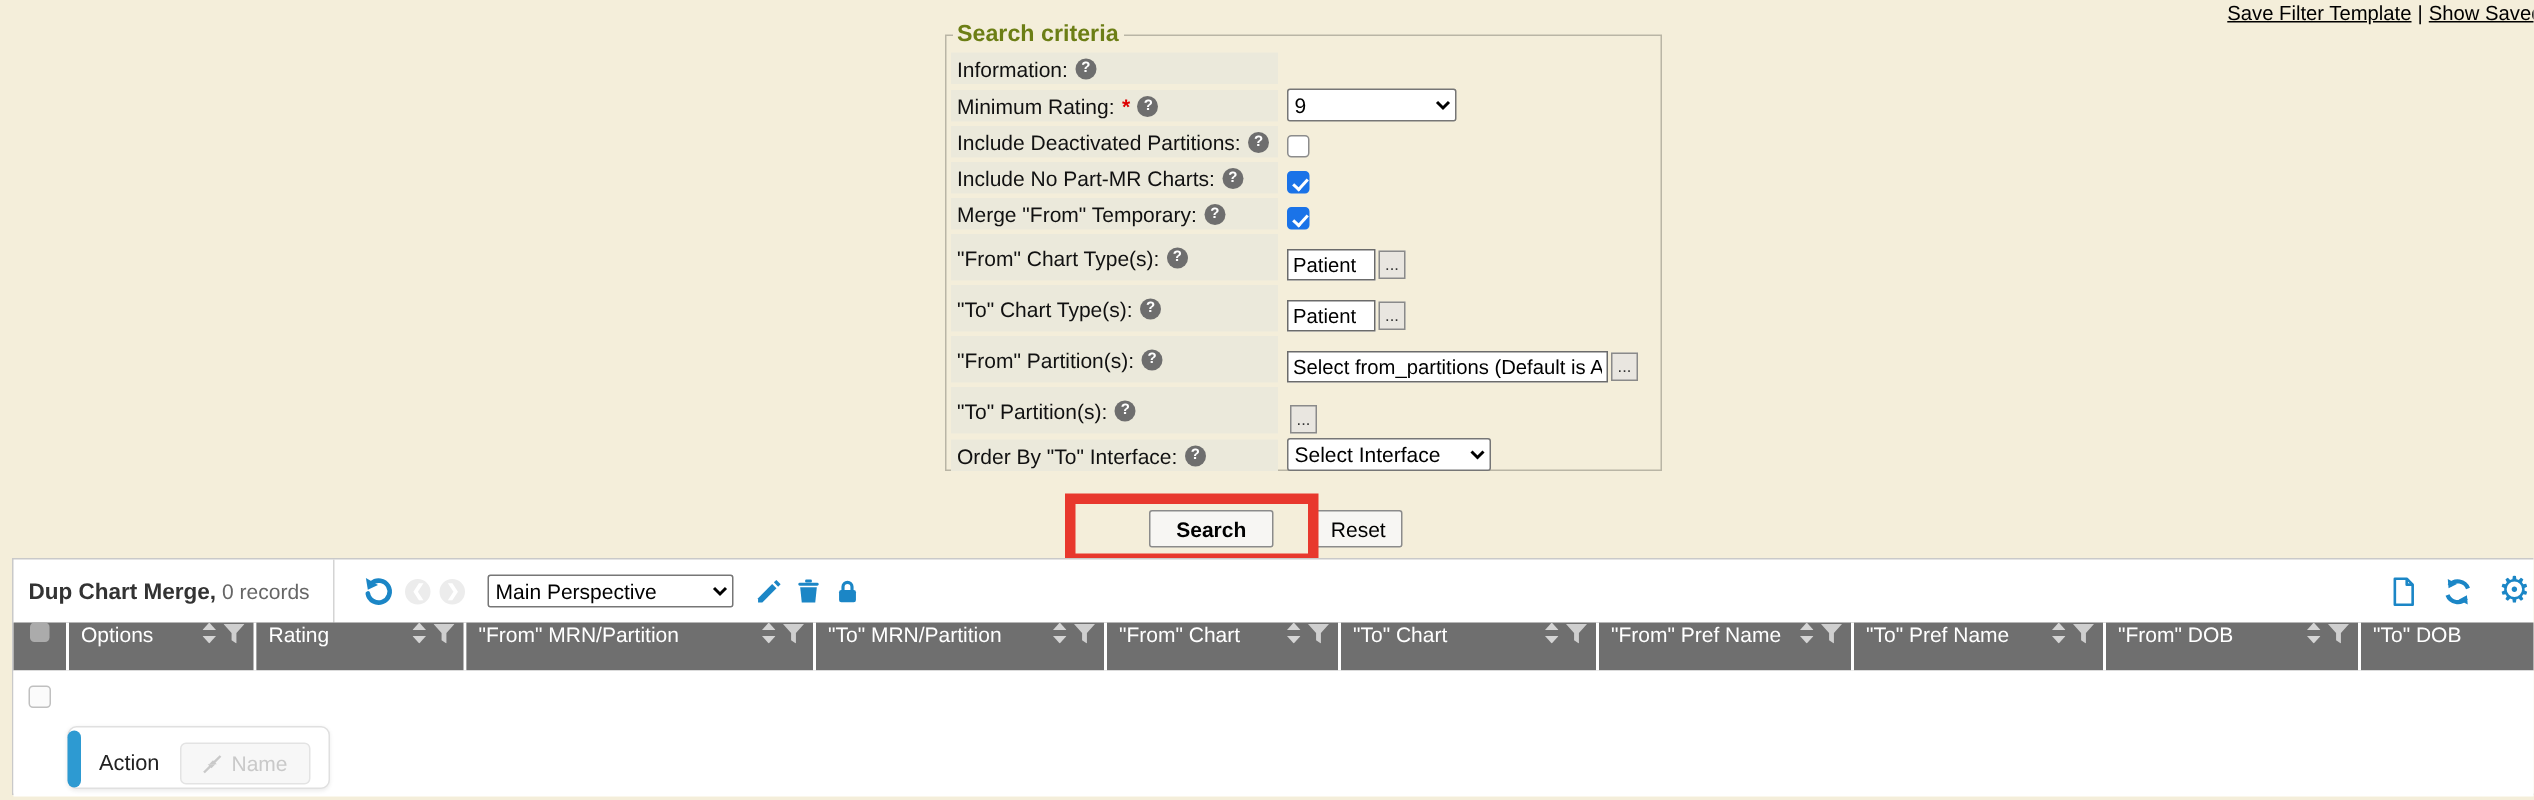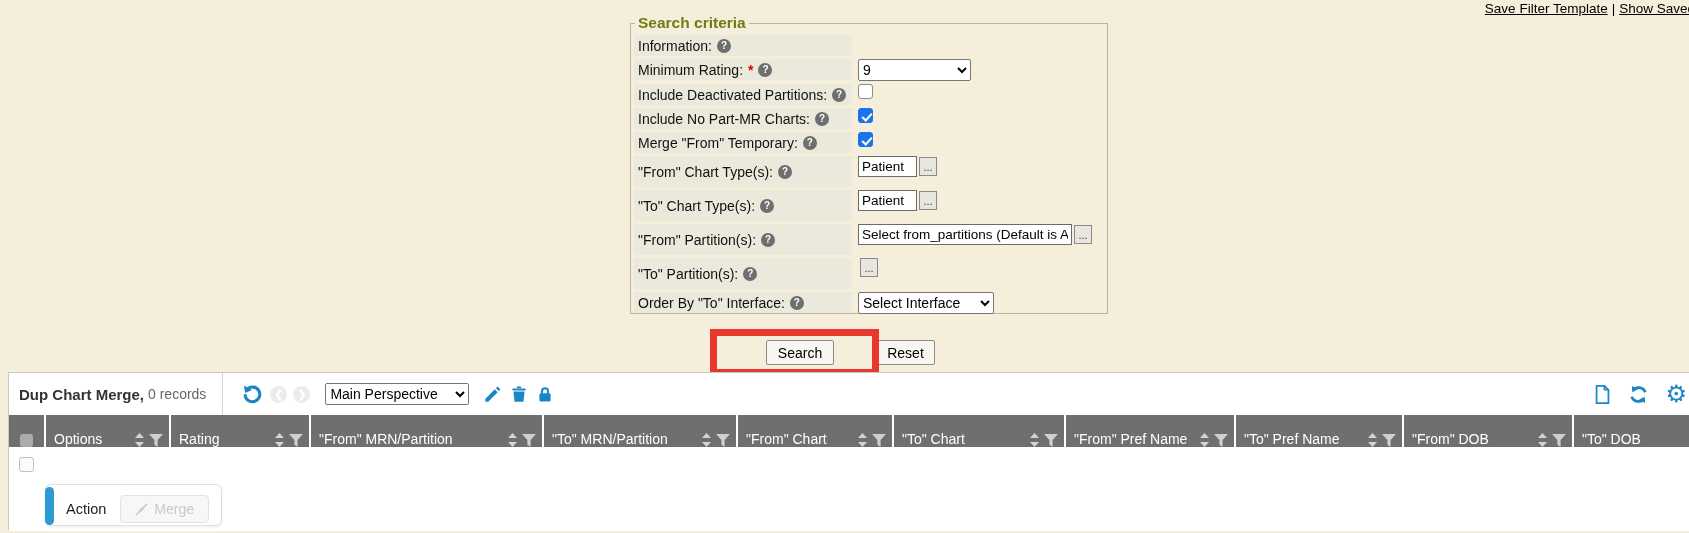--- a/index.html
+++ b/index.html
@@ -20,41 +20,41 @@
   .top-links .sep { margin:0 4px; text-decoration:none; }
 
   
   fieldset.criteria {
     position:absolute; left:630px; top:14px; width:478px; height:300px;
     border:1px solid #b9b5a5; padding:3px 3px 6px 3px;
   }
   fieldset.criteria legend {
     font-size:15.5px; font-weight:bold; color:#6c7e15; padding:0 3px; margin-left:1px;
   }
-  .frow { display:flex; align-items:flex-start; margin-bottom:3px; }
+  .frow { display:flex; align-items:flex-end; margin-bottom:3px; }
   .frow .lbl {
     width:218px; background:#ebe9db; padding:2px 4px; font-size:14px;
     display:flex; align-items:center; white-space:nowrap;
   }
   .frow.tall .lbl { min-height:31px; }
   .frow.small .lbl { min-height:21px; }
   .frow .ctrl { display:flex; align-items:center; margin-left:6px; }
   .req { color:#dd0000; font-weight:bold; margin-left:5px; }
   .help {
     display:inline-block; width:14px; height:14px; border-radius:50%;
     background:#6e6e6e; color:#fff; font-size:10px; font-weight:bold;
     text-align:center; line-height:14px; margin-left:5px; flex:0 0 auto;
   }
   select.sel {
     font-family:"Liberation Sans", sans-serif; font-size:14px;
     border:1px solid #767676; background:#fff; height:22px; border-radius:2px;
   }
   .sel-rating { width:113px; }
   .sel-interface { width:136px; }
-  .sel-perspective { width:144px; height:24px; }
+  .sel-perspective { width:164px; height:24px; }
   input.txt {
     font-family:"Liberation Sans", sans-serif; font-size:13.5px;
     border:1px solid #6b6b6b; height:21px; padding:0 3px; background:#fff; color:#000;
   }
   .txt-short { width:59px; }
   .txt-long  { width:214px; }
   .dots {
     width:18px; height:19px; margin-left:2px; font-size:11px; line-height:10px;
     border:1px solid #8a8a8a; background:#e9e6e0; color:#333; cursor:pointer;
   }
@@ -69,21 +69,21 @@
     content:""; position:absolute; left:4.5px; top:1.5px; width:4px; height:8px;
     border:solid #fff; border-width:0 2px 2px 0; transform:rotate(42deg);
   }
 
   
   .btn {
     position:absolute; height:25px; font-family:"Liberation Sans",sans-serif;
     font-size:14px; background:#f7f6f3; border:1px solid #8b8b8b; border-radius:2px;
     cursor:pointer; color:#000;
   }
-  .btn-search { left:766px; top:340px; width:68px; }
+  .btn-search { left:766px; top:340px; width:83px;font-weight:bold; }
   .btn-reset  { left:876px; top:340px; width:59px; }
   .red-box {
     position:absolute; left:710px; top:329px; width:169px; height:47px;
     border:7px solid #e8382d; pointer-events:none;
   }
 
   
   .grid {
     position:absolute; left:8px; top:372px; width:1684px; height:158px;
     background:#fff; border:1px solid #c9c9c9;
@@ -96,21 +96,21 @@
   .nav-circle {
     width:17px; height:17px; border-radius:50%; background:#ececec; color:#fff;
     font-size:11px; font-weight:bold; text-align:center; line-height:16px; margin:0 3px;
   }
   .tb-right { margin-left:auto; display:flex; align-items:center; }
   .tb-right .tb-icon { margin:0 8px; }
   .gear-glyph { font-size:24px; color:#1b86c6; line-height:1; }
 
   .ghead { display:flex; height:32px; background:#fff; }
   .gcell {
-    background:#6f6f6f; color:#fff; font-size:14px; display:flex; align-items:flex-end;
+    background:#6f6f6f; color:#fff; font-size:14px; display:flex; align-items:flex-start;
     padding:0 6px 0 8px; border-right:2px solid #fff; flex:0 0 auto; overflow:hidden;
     white-space:nowrap;
   }
   .gcell .icons { margin-left:auto; display:flex; align-items:center; gap:5px; padding-left:8px; }
   .hdr-cb { width:13px; height:13px; border-radius:3px; background:#ababab; }
   .gbody { position:relative; height:84px; background:#fff; }
   .row-cb {
     position:absolute; left:10px; top:10px; width:15px; height:15px;
     border:1.5px solid #c0c0c0; border-radius:3px; background:#fbfbfb; cursor:pointer;
   }
@@ -443,17 +443,17 @@
     <div class="action-panel">
       <div class="action-bar"></div>
       <span class="action-label">Action</span>
       <button class="merge-btn" disabled="">
         <svg width="13" height="13" viewBox="0 0 13 13">
           <path d="M1 12 5.3 7.7" stroke="#c9c9c9" stroke-width="1.6"></path>
           <path d="M6.8 8.2H3.2L6.8 4.6Z" fill="#c9c9c9" transform="rotate(45 5.3 7.7)"></path>
           <path d="M12 1 7.7 5.3" stroke="#c9c9c9" stroke-width="1.6"></path>
           <path d="M6.2 4.8h3.6L6.2 8.4Z" fill="#c9c9c9" transform="rotate(45 7.7 5.3)"></path>
         </svg>
-        <span>Merge</span>
+        <span>Name</span>
       </button>
     </div>
   </div>
 </div>
 
 </body></html>

